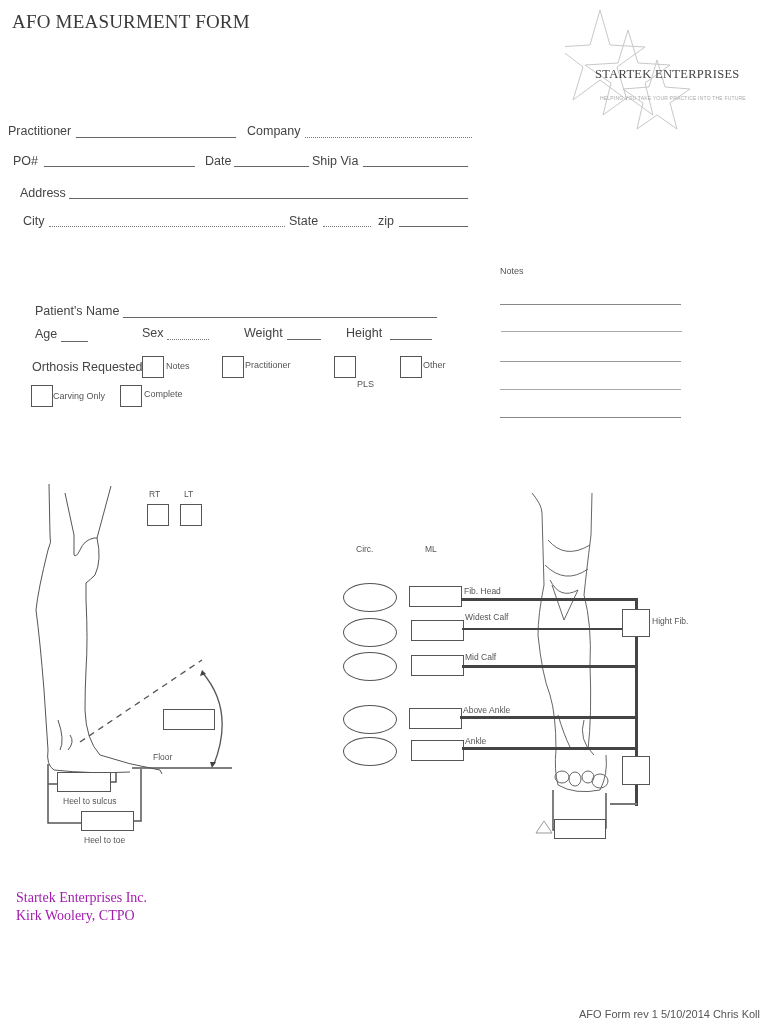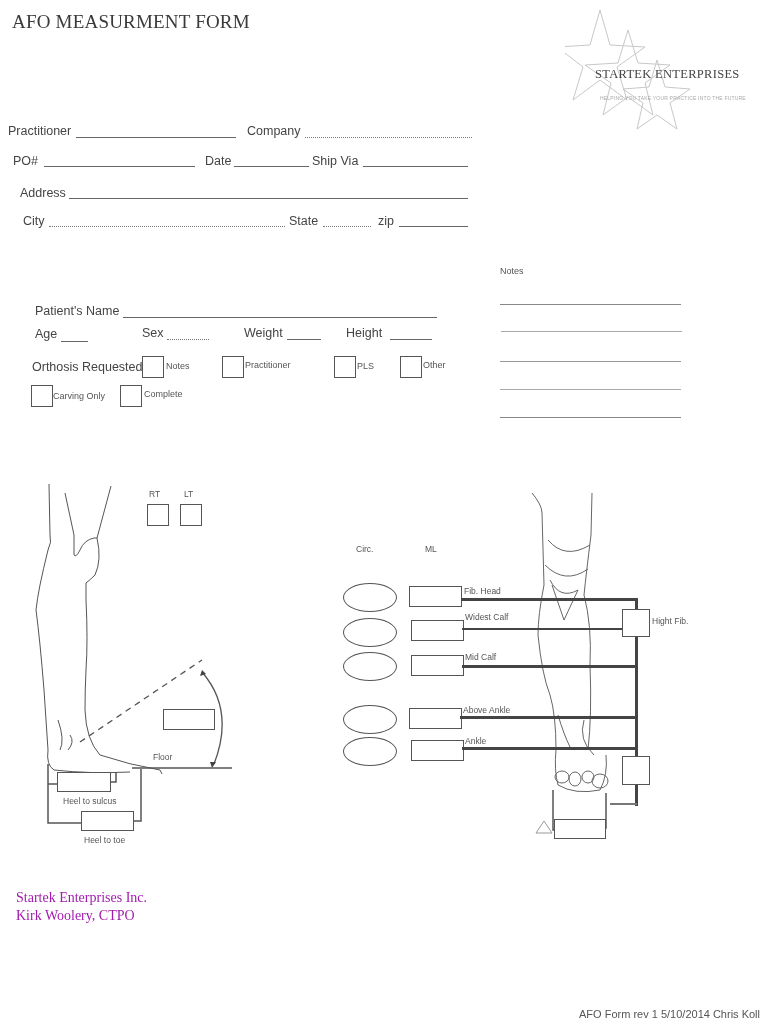--- a/index.html
+++ b/index.html
@@ -76,21 +76,21 @@
 <div class="abs line" style="left:287px;top:339px;width:34px"></div>
 <div class="abs lbl" style="left:346px;top:326px">Height</div>
 <div class="abs line" style="left:390px;top:339px;width:42px"></div>
 
 <div class="abs lbl" style="left:32px;top:360px">Orthosis Requested</div>
 <div class="abs box" style="left:142px;top:356px;width:20px;height:20px"></div>
 <div class="abs small" style="left:166px;top:361px">Notes</div>
 <div class="abs box" style="left:222px;top:356px;width:20px;height:20px"></div>
 <div class="abs small" style="left:245px;top:360px">Practitioner</div>
 <div class="abs box" style="left:334px;top:356px;width:20px;height:20px"></div>
-<div class="abs small" style="left:357px;top:361px">PLS</div>
+<div class="abs small" style="left:357px;top:379px">PLS</div>
 <div class="abs box" style="left:400px;top:356px;width:20px;height:20px"></div>
 <div class="abs small" style="left:423px;top:360px">Other</div>
 <div class="abs box" style="left:31px;top:385px;width:20px;height:20px"></div>
 <div class="abs small" style="left:53px;top:391px">Carving Only</div>
 <div class="abs box" style="left:120px;top:385px;width:20px;height:20px"></div>
 <div class="abs small" style="left:144px;top:389px">Complete</div>
 
 <svg class="abs" style="left:30px;top:480px" width="215" height="370">
   <g fill="none" stroke="#555" stroke-width="1">
     <path d="M19,4 L20,55 Q22,62 18,70 Q8,110 6,130 Q10,160 14,210 Q16,240 18,270"></path>

